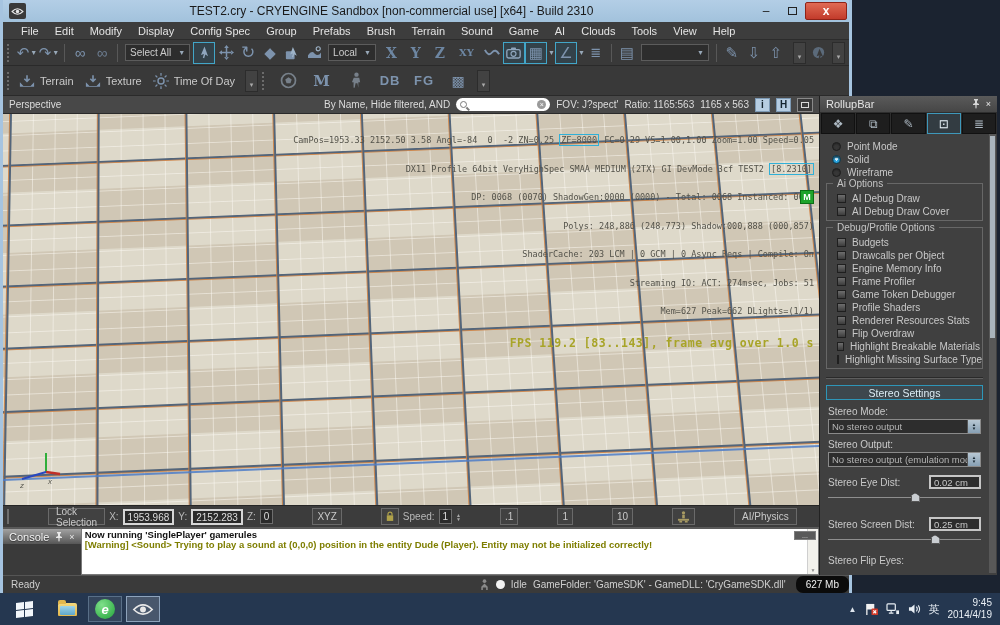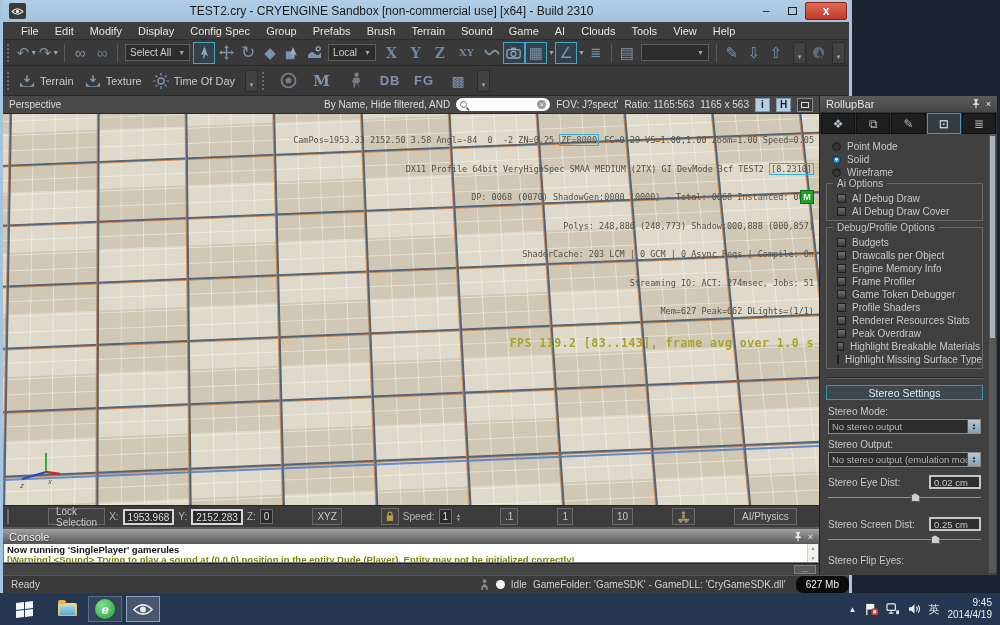--- a/index.html
+++ b/index.html
@@ -76,21 +76,21 @@
   .vb-input { background:#2a2a2a; border:1px solid #6e6e6e; height:15px; }
   .vb-wide { width:168px; }
   .vb-field { width:55px; text-align:right; color:#ddd; padding:0 3px; font-size:10px; line-height:13px; }
   .bright { border:2px solid #d6d6d6; height:16px; }
   .vb-btn { background:#414141; border:1px solid #6a6a6a; height:17px; display:flex; align-items:center; padding:0 7px; color:#c9c9c9;margin-left:35px; }
   .vb-lbl { color:#b8b8b8; }
   .spin { display:flex; flex-direction:column; font-size:5px; color:#aaa; line-height:4px; }
   .smallbtn { padding:0 4px; }
 
   
-  .console { height:48px; display:flex; flex-direction:column; border-top:2px solid #5a5a5a; }
+  .console { height:48px; display:flex; flex-direction:row; border-top:2px solid #5a5a5a; }
   .con-header { height:15px; background:linear-gradient(#a2a2a2,#565656); display:flex; align-items:center; padding:0 6px; }
   .con-title { flex:1; color:#f4f4f4; font-size:11px; text-shadow:0 1px 1px #333; }
   .panel-x, .panel-pin { color:#e8e8e8; font-size:9px; margin-left:6px; }
   .con-log { flex:1; background:#fff; position:relative; border:1px solid #7a7a7a; border-top:none; overflow:hidden; padding:1px 12px 0 3px; }
   .log-line { font-size:9.5px; font-weight:bold; line-height:10px; white-space:nowrap; }
   .con-scroll { position:absolute; right:0; top:0; bottom:0; width:11px; background:#f2f1ec; border-left:1px solid #cfcfcf; display:flex; flex-direction:column; justify-content:space-between; align-items:center; font-size:5px; color:#8a8a8a; padding:1px 0; }
   .con-input { height:12px; background:#454545; border-top:1px solid #222; position:relative; }
   .con-more { position:absolute; right:3px; top:1px; height:9px; width:22px; background:#5a5a5a; border:1px solid #7e7e7e; color:#ddd; font-size:7px; line-height:7px; text-align:center; }
 
   
@@ -500,21 +500,21 @@
           <div class="check-row">
               <span class="cb"></span>
               <span class="rlabel">Profile Shaders</span>
             </div>
           <div class="check-row">
               <span class="cb"></span>
               <span class="rlabel">Renderer Resources Stats</span>
             </div>
           <div class="check-row">
               <span class="cb"></span>
-              <span class="rlabel">Peak Overdraw</span>
+              <span class="rlabel">Flip Overdraw</span>
             </div>
           <div class="check-row">
               <span class="cb"></span>
               <span class="rlabel">Highlight Breakable Materials</span>
             </div>
           <div class="check-row">
               <span class="cb"></span>
               <span class="rlabel">Highlight Missing Surface Type</span>
             </div>
         </div>

